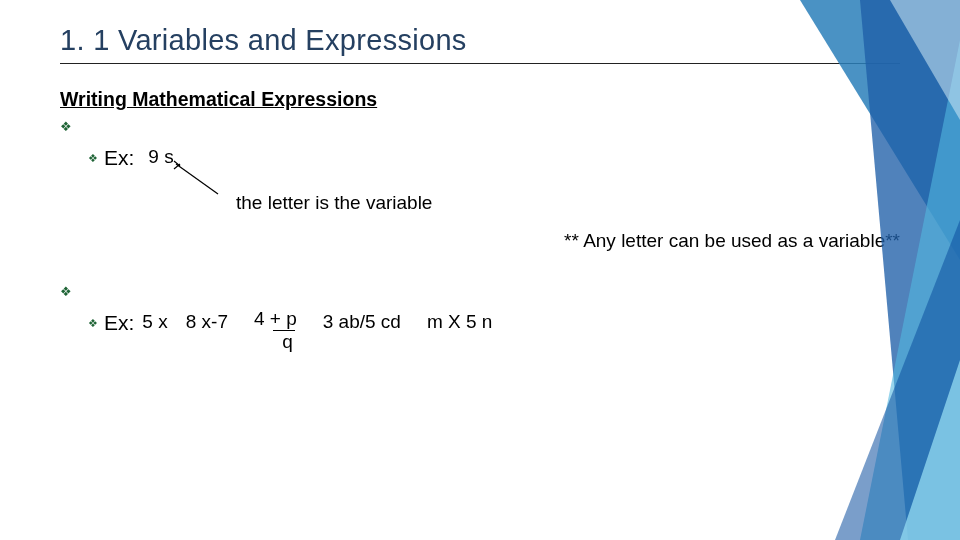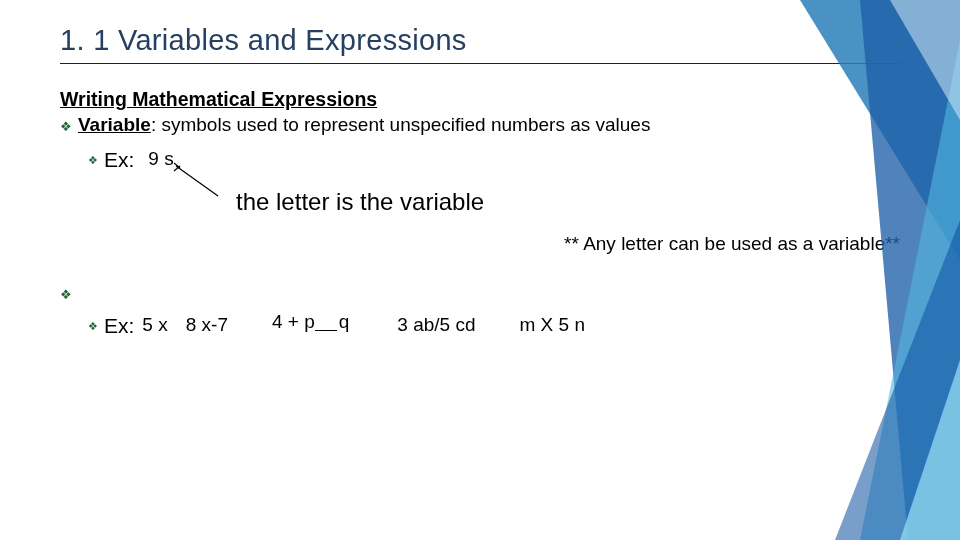--- a/index.html
+++ b/index.html
@@ -59,38 +59,39 @@
     padding-top: 7px;
   }
   .term {
     font-weight: bold;
     text-decoration: underline;
   }
   .indent-1 { padding-left: 28px; }
   .ex-label { font-size: 21px; }
   .note {
     padding-left: 176px;
-    font-size: 24px;
-    margin-top: 12px;
+    font-size: 19px;
+    margin-top: 18px;
   }
   .asterisk-note {
     padding-left: 48px;
     margin-top: 12px;
     font-size: 19px;
     text-align: right;
   }
   .spacer { height: 24px; }
   .ex-list {
     display: flex;
-    gap: 44px;
+    gap: 26px;
     align-items: flex-start;
     margin-left: 8px;
   }
   .frac {
     display: inline-flex;
+    flex-direction: column;
     align-items: center;
     line-height: 1.05;
     position: relative;
     top: 0;
   }
   .frac .num { }
   .frac .bar {
     width: 22px;
     border-top: 1.2px solid #000;
     margin: 1px auto;
@@ -118,23 +119,20 @@
 
   <div class="title">1. 1 Variables and Expressions</div>
   <hr class="title-rule">
 
   <div class="body">
 
     <div class="section-head">Writing Mathematical Expressions</div>
 
     <div class="row">
       <span class="bullet">❖</span>
-      <div>
-        <span class="term">Variable</span><span>: symbols used to represent unspecified numbers as values</span>
-      </div>
     </div>
 
     <div class="row indent-1" style="margin-top:8px; position:relative;">
       <span class="bullet-sub">❖</span>
       <span class="ex-label">Ex:</span>
       <span style="width:14px;"></span>
       <span>9 s</span>
 
       <svg width="120" height="46" style="position:absolute; left:96px; top:14px;">
         <line x1="20" y1="6" x2="62" y2="36" stroke="#000" stroke-width="1.2"></line>

